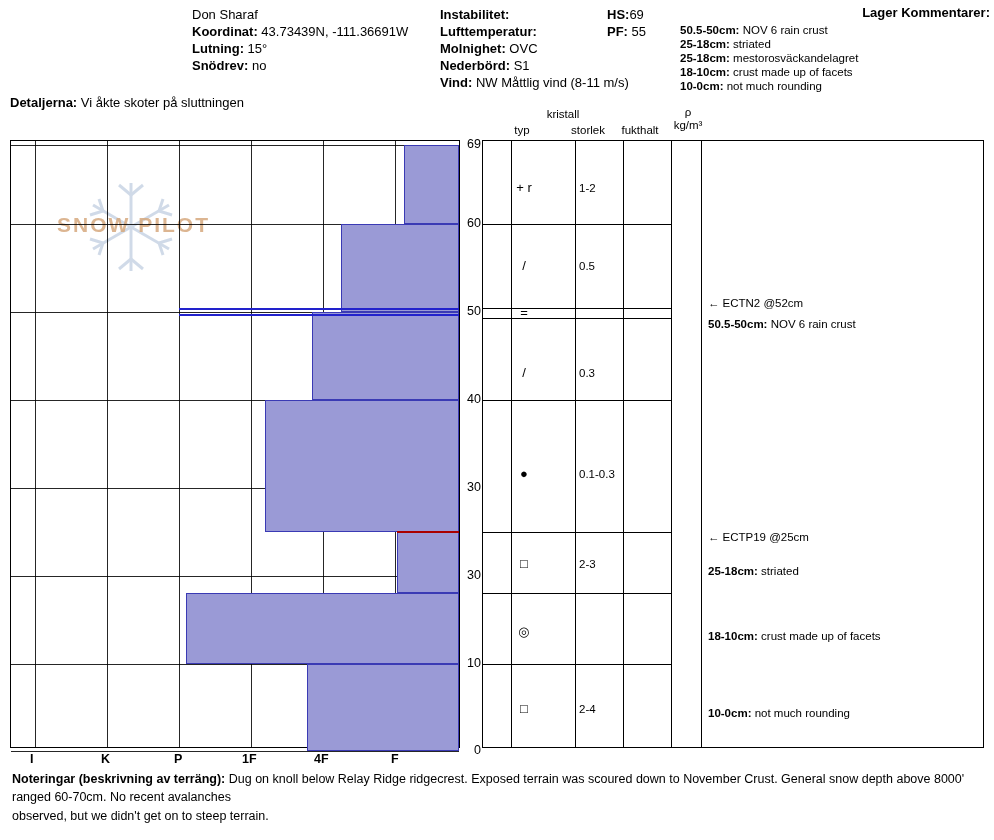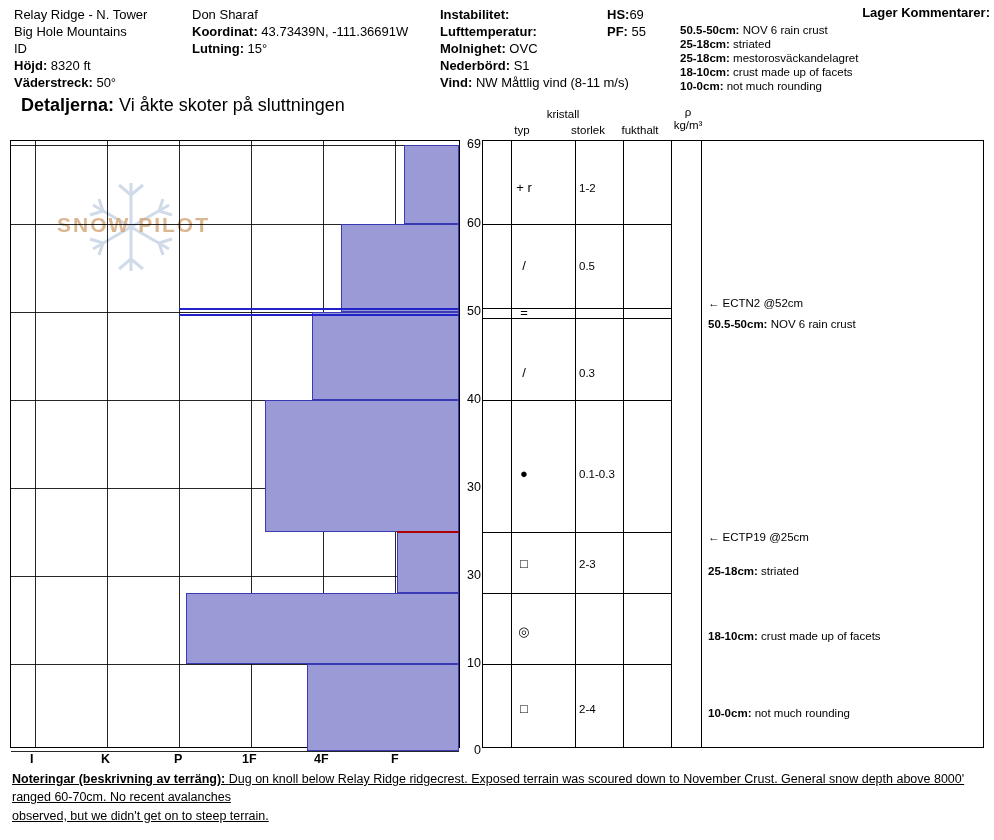--- a/index.html
+++ b/index.html
@@ -23,21 +23,21 @@
   #hdr-c1 { left: 14px; top: 6px; width: 180px; }
   #hdr-c2 { left: 192px; top: 6px; width: 250px; }
   #hdr-c3 { left: 440px; top: 6px; width: 170px; }
   #hdr-c4 { left: 607px; top: 6px; width: 72px; }
   #hdr-c5 { left: 680px; top: 4px; width: 310px; }
 
   .cmt-line { font-size: 11.5px; line-height: 14px; white-space: nowrap; }
   .cmt-line b { font-weight: bold; }
   #hdr-c5 .cmt-title { font-size: 13px; font-weight: bold; margin-bottom: 2px; text-align: right; }
 
-  .detalj { position: absolute; left: 21px; top: 95px; font-size: 18px; white-space: nowrap; }
+  .detalj { position: absolute; left: 10px; top: 95px; font-size: 13px; white-space: nowrap; }
 
   
   .plot { position: absolute; left: 10px; top: 140px; width: 450px; height: 608px;
           border: 1px solid #000; background: #fff; }
   .grid-line { position: absolute; left: 0; width: 100%; height: 1px; background: #000; opacity: .85; }
   .vgrid { position: absolute; top: 0; bottom: 0; width: 1px; background: #000; opacity: .85; }
 
   .hardbar { position: absolute; background: #9a9ad6; border: 1px solid #3a3ab4; }
 
   .weaklayer { position: absolute; height: 2px; background: #2222cc; }
@@ -70,48 +70,42 @@
   
   .stab { position: absolute; left: 702px; top: 140px; width: 282px; height: 608px;
           border: 1px solid #000; border-left: none; }
   .stab-head { position: absolute; left: 702px; top: 122px; width: 282px; text-align: center;
                font-size: 12.5px; font-weight: bold; }
   .stab-note { position: absolute; font-size: 11.5px; white-space: nowrap; }
   .stab-note b { font-weight: bold; }
   .arrow { display: inline-block; margin-right: 3px; }
 
   
-  .footer { position: absolute; left: 12px; top: 770px; width: 975px; font-size: 12.5px; line-height: 18px; text-decoration: underline; }
+  .footer { position: absolute; left: 12px; top: 770px; width: 975px; font-size: 12.5px; line-height: 18px; }
   .footer .ft-lbl { font-weight: bold; }
   .footer .ft-l2 { display: block; text-align: left; margin-top: 1px; }
 
   
   .wm { position: absolute; left: 30px; top: 30px; width: 180px; height: 110px; pointer-events: none; }
   .wm-text { position: absolute; left: 4px; top: 42px; font-size: 21px; font-weight: bold;
              color: #d6a97e; letter-spacing: 2px; opacity: .85; font-family: "Liberation Sans", sans-serif; margin-left: 12px; }
 </style>
 </head>
 <body>
 
 <div id="root">
 
   <div class="hdr">
 
-    <div class="hdr-col" id="hdr-c1">
-      <div class="hdr-row"><span class="val">Relay Ridge - N. Tower</span></div>
-      <div class="hdr-row"><span class="val">Big Hole Mountains</span></div>
-      <div class="hdr-row"><span class="val">ID</span></div>
-      <div class="hdr-row"><span class="lbl">Höjd:</span> <span class="val">8320 ft</span></div>
-      <div class="hdr-row"><span class="lbl">Väderstreck:</span> <span class="val">50°</span></div>
-    </div>
 
     <div class="hdr-col" id="hdr-c2">
       <div class="hdr-row"><span class="val">Don Sharaf</span></div>
       <div class="hdr-row"><span class="lbl">Koordinat:</span> <span class="val">43.73439N, -111.36691W</span></div>
       <div class="hdr-row"><span class="lbl">Lutning:</span> <span class="val">15°</span></div>
+      <div class="hdr-row"><span class="lbl">Snödrev:</span> <span class="val">no</span></div>
     </div>
 
     <div class="hdr-col" id="hdr-c3">
       <div class="hdr-row"><span class="lbl">Instabilitet:</span> <span class="val"></span></div>
       <div class="hdr-row"><span class="lbl">Lufttemperatur:</span> <span class="val"></span></div>
       <div class="hdr-row"><span class="lbl">Molnighet:</span> <span class="val">OVC</span></div>
       <div class="hdr-row"><span class="lbl">Nederbörd:</span> <span class="val">S1</span></div>
       <div class="hdr-row"><span class="lbl">Vind:</span> <span class="val">NW Måttlig vind (8-11 m/s)</span></div>
     </div>
 

